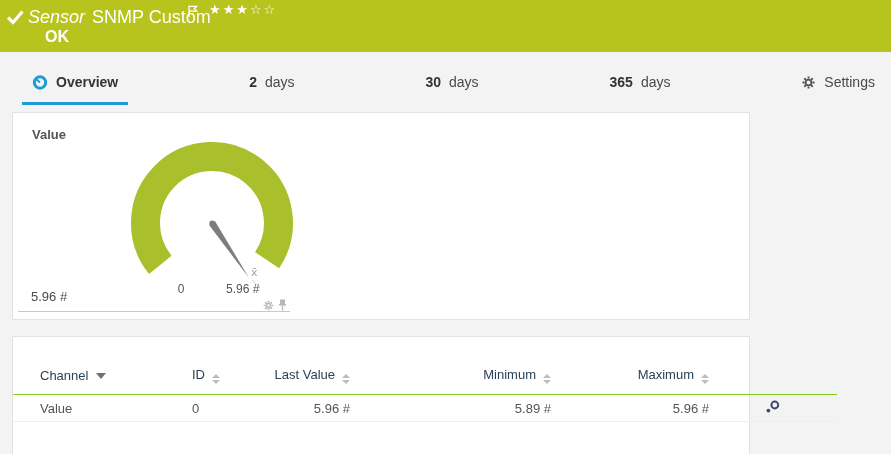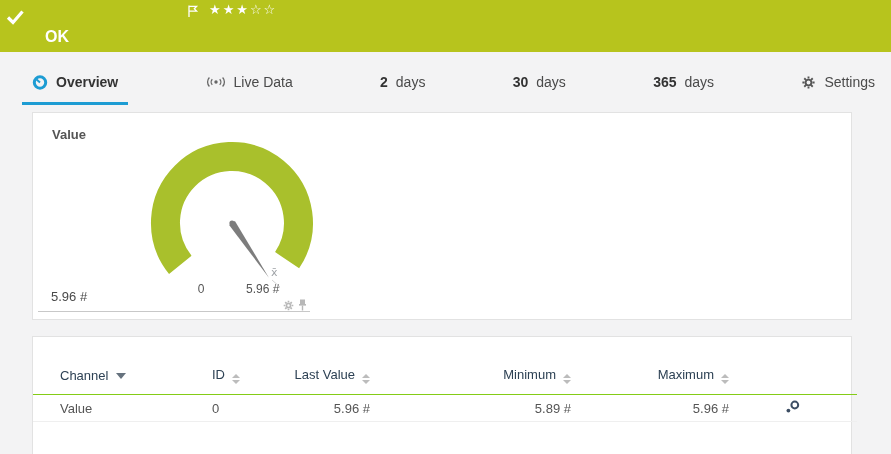--- a/index.html
+++ b/index.html
@@ -25,21 +25,21 @@
   .tabbar { position:absolute; top:52px; left:0; right:0; height:53px;
             display:flex; align-items:flex-end; justify-content:space-between;
             padding:0 6px 0 22px;gap:20px; }
   .tab { display:flex; align-items:center; gap:8px; padding:0 10px 15px; font-size:14px;
          color:#4a4a4a; cursor:pointer; white-space:nowrap; }
   .tab.active { border-bottom:3px solid #1d9cd3; padding-bottom:12px; font-weight:bold; color:#333; }
   .tab .num { font-weight:bold; color:#333; }
   .tab svg { display:block; }
 
   
-  .panel { position:absolute; left:32px; width:820px; background:#fff; border:1px solid #e2e2e2; }
+  .panel { position:absolute; left:12px; width:738px; background:#fff; border:1px solid #e2e2e2; }
   #gauge-panel { top:112px; height:208px; }
   #table-panel { top:336px; height:132px; }
   .panel-title { position:absolute; left:19px; top:14px; font-size:13px; font-weight:bold; color:#555; }
 
   
   .gauge-svg { position:absolute; left:92px; top:16px; }
   .gauge-zero   { position:absolute; left:158px; top:169px; width:20px; text-align:center; font-size:12px; color:#555; }
   .gauge-max    { position:absolute; left:213px; top:169px; font-size:12px; color:#555; }
   .gauge-mean   { position:absolute; left:238px; top:153px; font-size:11px; color:#a0a4a8;
                   font-family:"DejaVu Sans", sans-serif; }
@@ -65,52 +65,41 @@
 </style>
 </head>
 <body>
 
 <div class="topbar">
   <span class="check-icon">
     <svg width="19" height="16" viewBox="0 0 19 16">
         <polyline points="2,8.5 7,13.5 16.5,2.5" fill="none" stroke="#fff" stroke-width="3.2"></polyline>
       </svg>
   </span>
+  <div class="sensor-title">
+    <span class="prefix">Sensor</span><span>SNMP Custom</span>
+  </div>
   <span class="flag-icon">
     <svg width="12" height="14" viewBox="0 0 12 14">
         <path d="M2 1.5 V13 M2 2.3 h7.6 l-2.3 2.4 2.3 2.4 H2" fill="none" stroke="#fff" stroke-width="1.3"></path>
       </svg>
   </span>
   <span class="stars"><span>★★★</span><span>☆☆</span></span>
   <div class="ok-text">OK</div>
 </div>
 
 <div class="tabbar">
   <div class="tab active">
     <span>
       <svg width="16" height="16" viewBox="0 0 16 16">
           <circle cx="8" cy="8.5" r="5.7" fill="none" stroke="#1d9cd3" stroke-width="3"></circle>
           <line x1="8" y1="8.5" x2="4.6" y2="5.4" stroke="#1d9cd3" stroke-width="2"></line>
         </svg>
     </span>
     <span>Overview</span>
-  </div>
-  <div class="tab">
-    <span>
-      <svg width="20" height="14" viewBox="0 0 20 14">
-          <g fill="none" stroke="#666" stroke-width="1.3">
-            <path d="M3.4 2.5 a6.5 6.5 0 0 0 0 9"></path>
-            <path d="M6.3 4.2 a4 4 0 0 0 0 5.6"></path>
-            <path d="M16.6 2.5 a6.5 6.5 0 0 1 0 9"></path>
-            <path d="M13.7 4.2 a4 4 0 0 1 0 5.6"></path>
-          </g>
-          <circle cx="10" cy="7" r="1.7" fill="#666"></circle>
-        </svg>
-    </span>
-    <span>Live Data</span>
   </div>
   <div class="tab">
     <span class="num">2</span>
     <span>days</span>
   </div>
   <div class="tab">
     <span class="num">30</span>
     <span>days</span>
   </div>
   <div class="tab">

